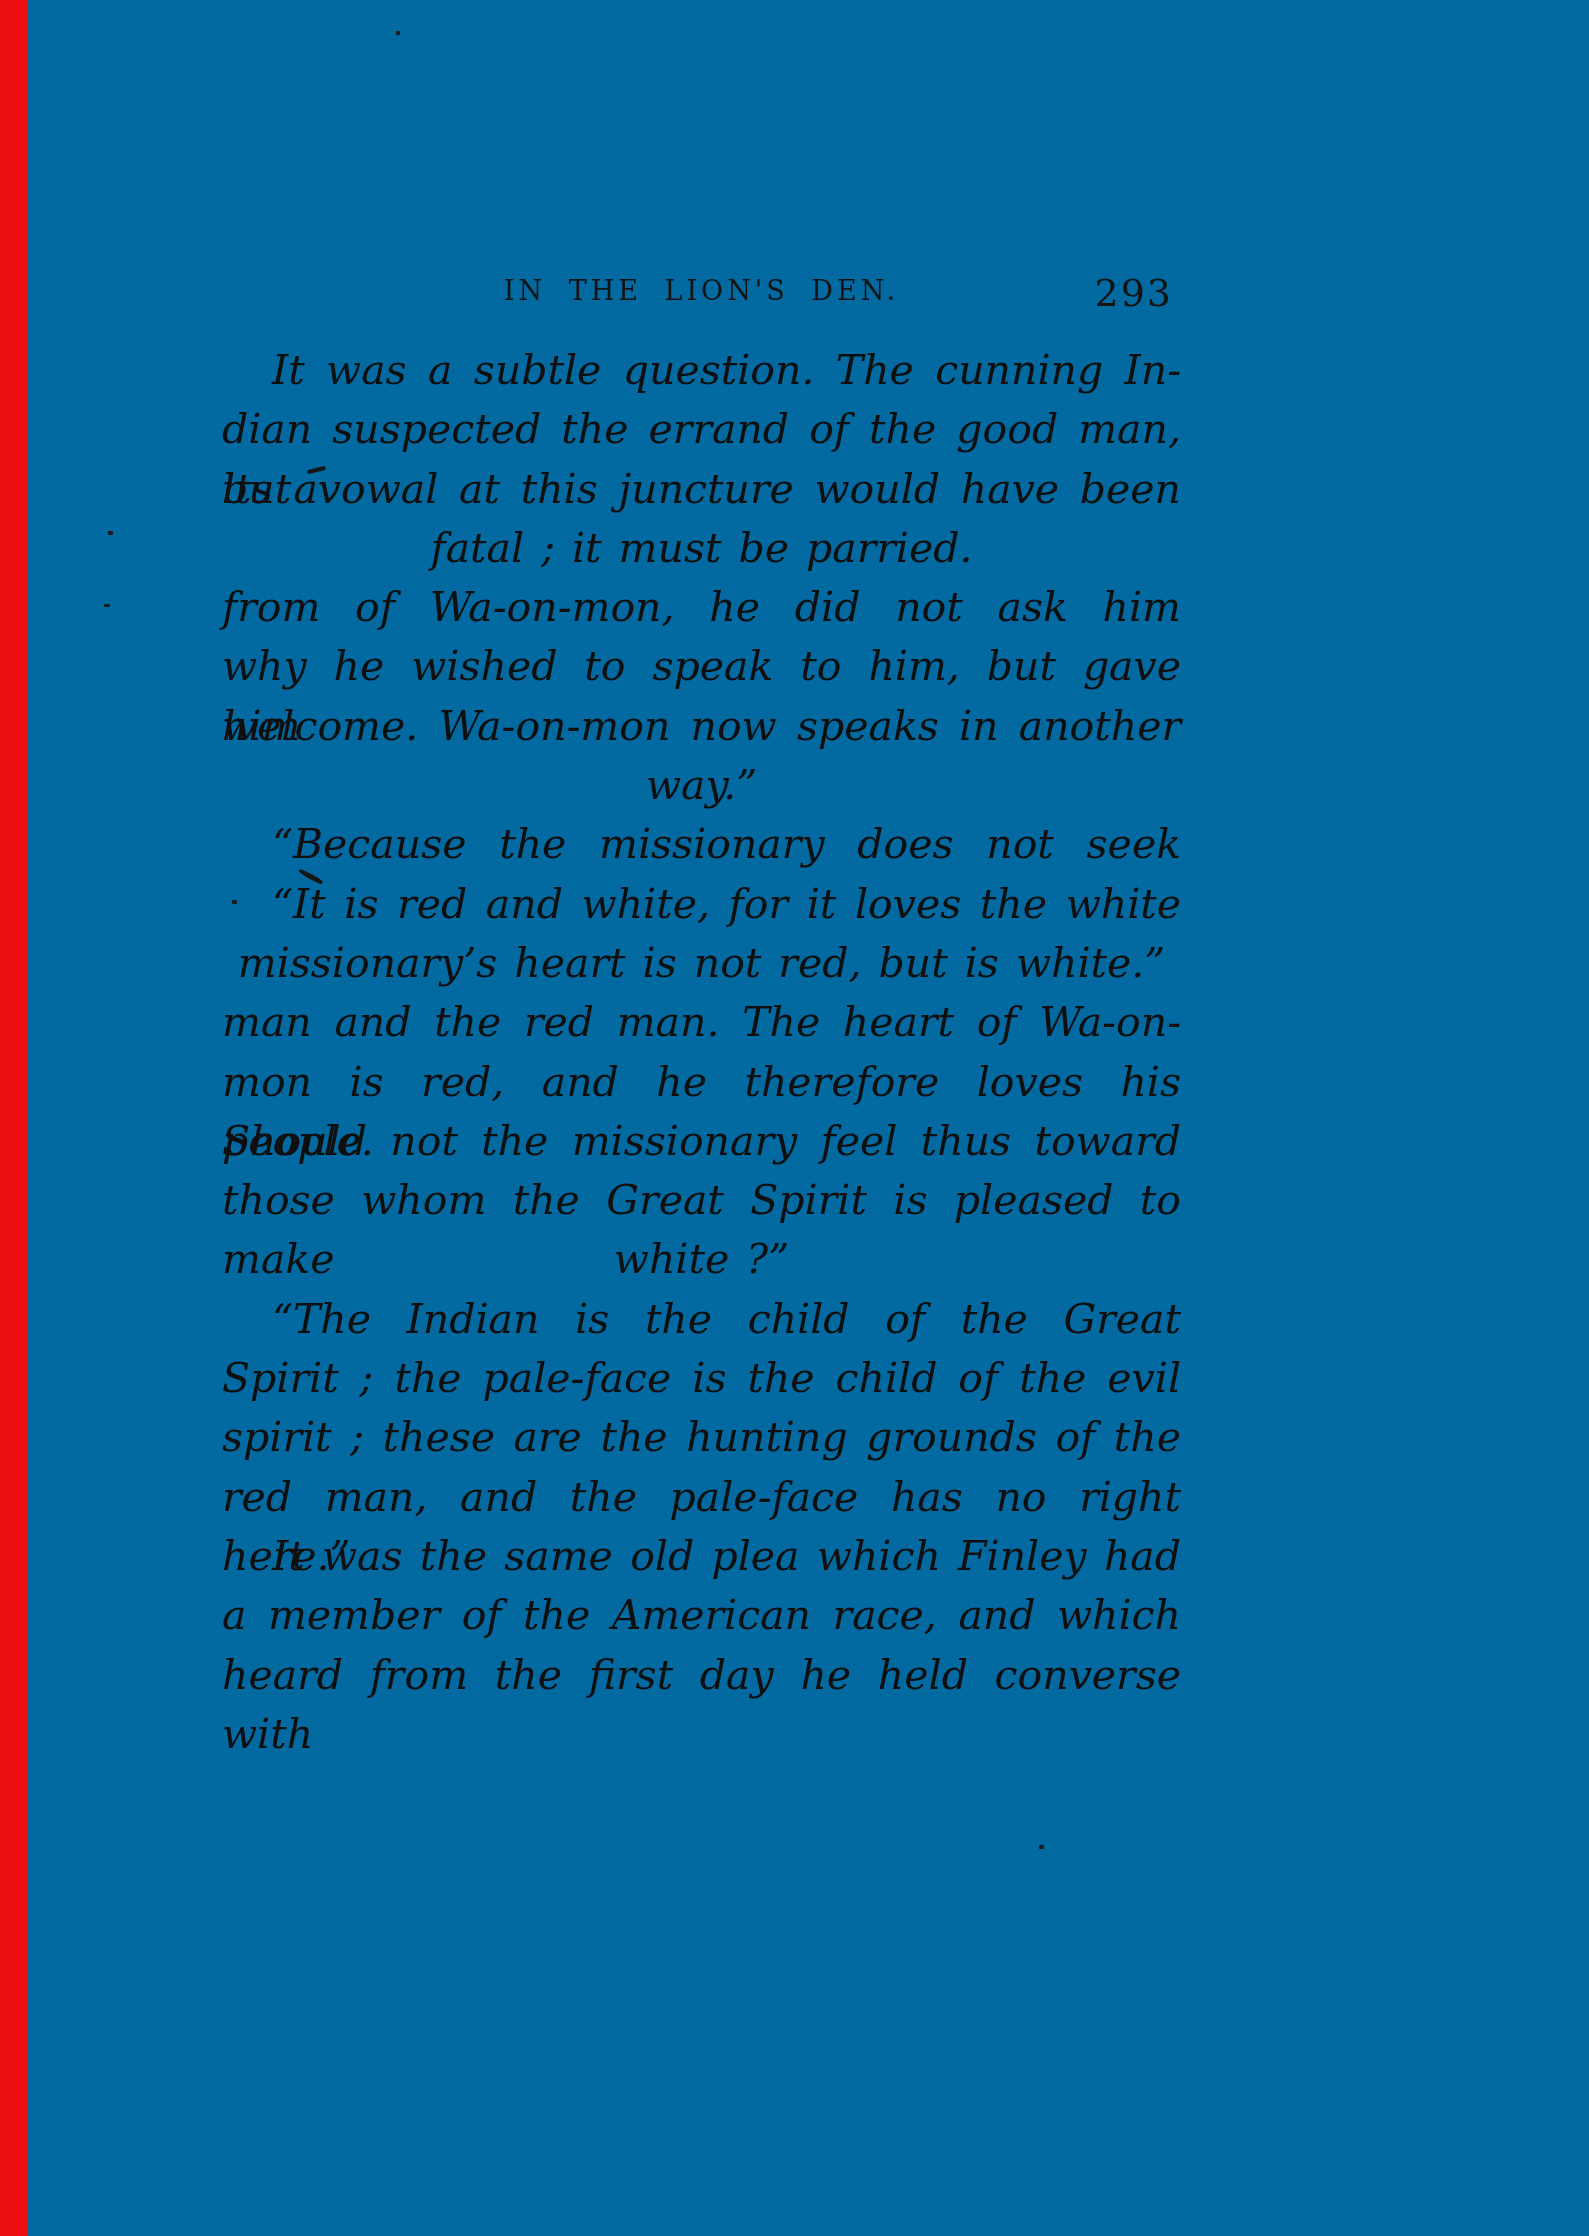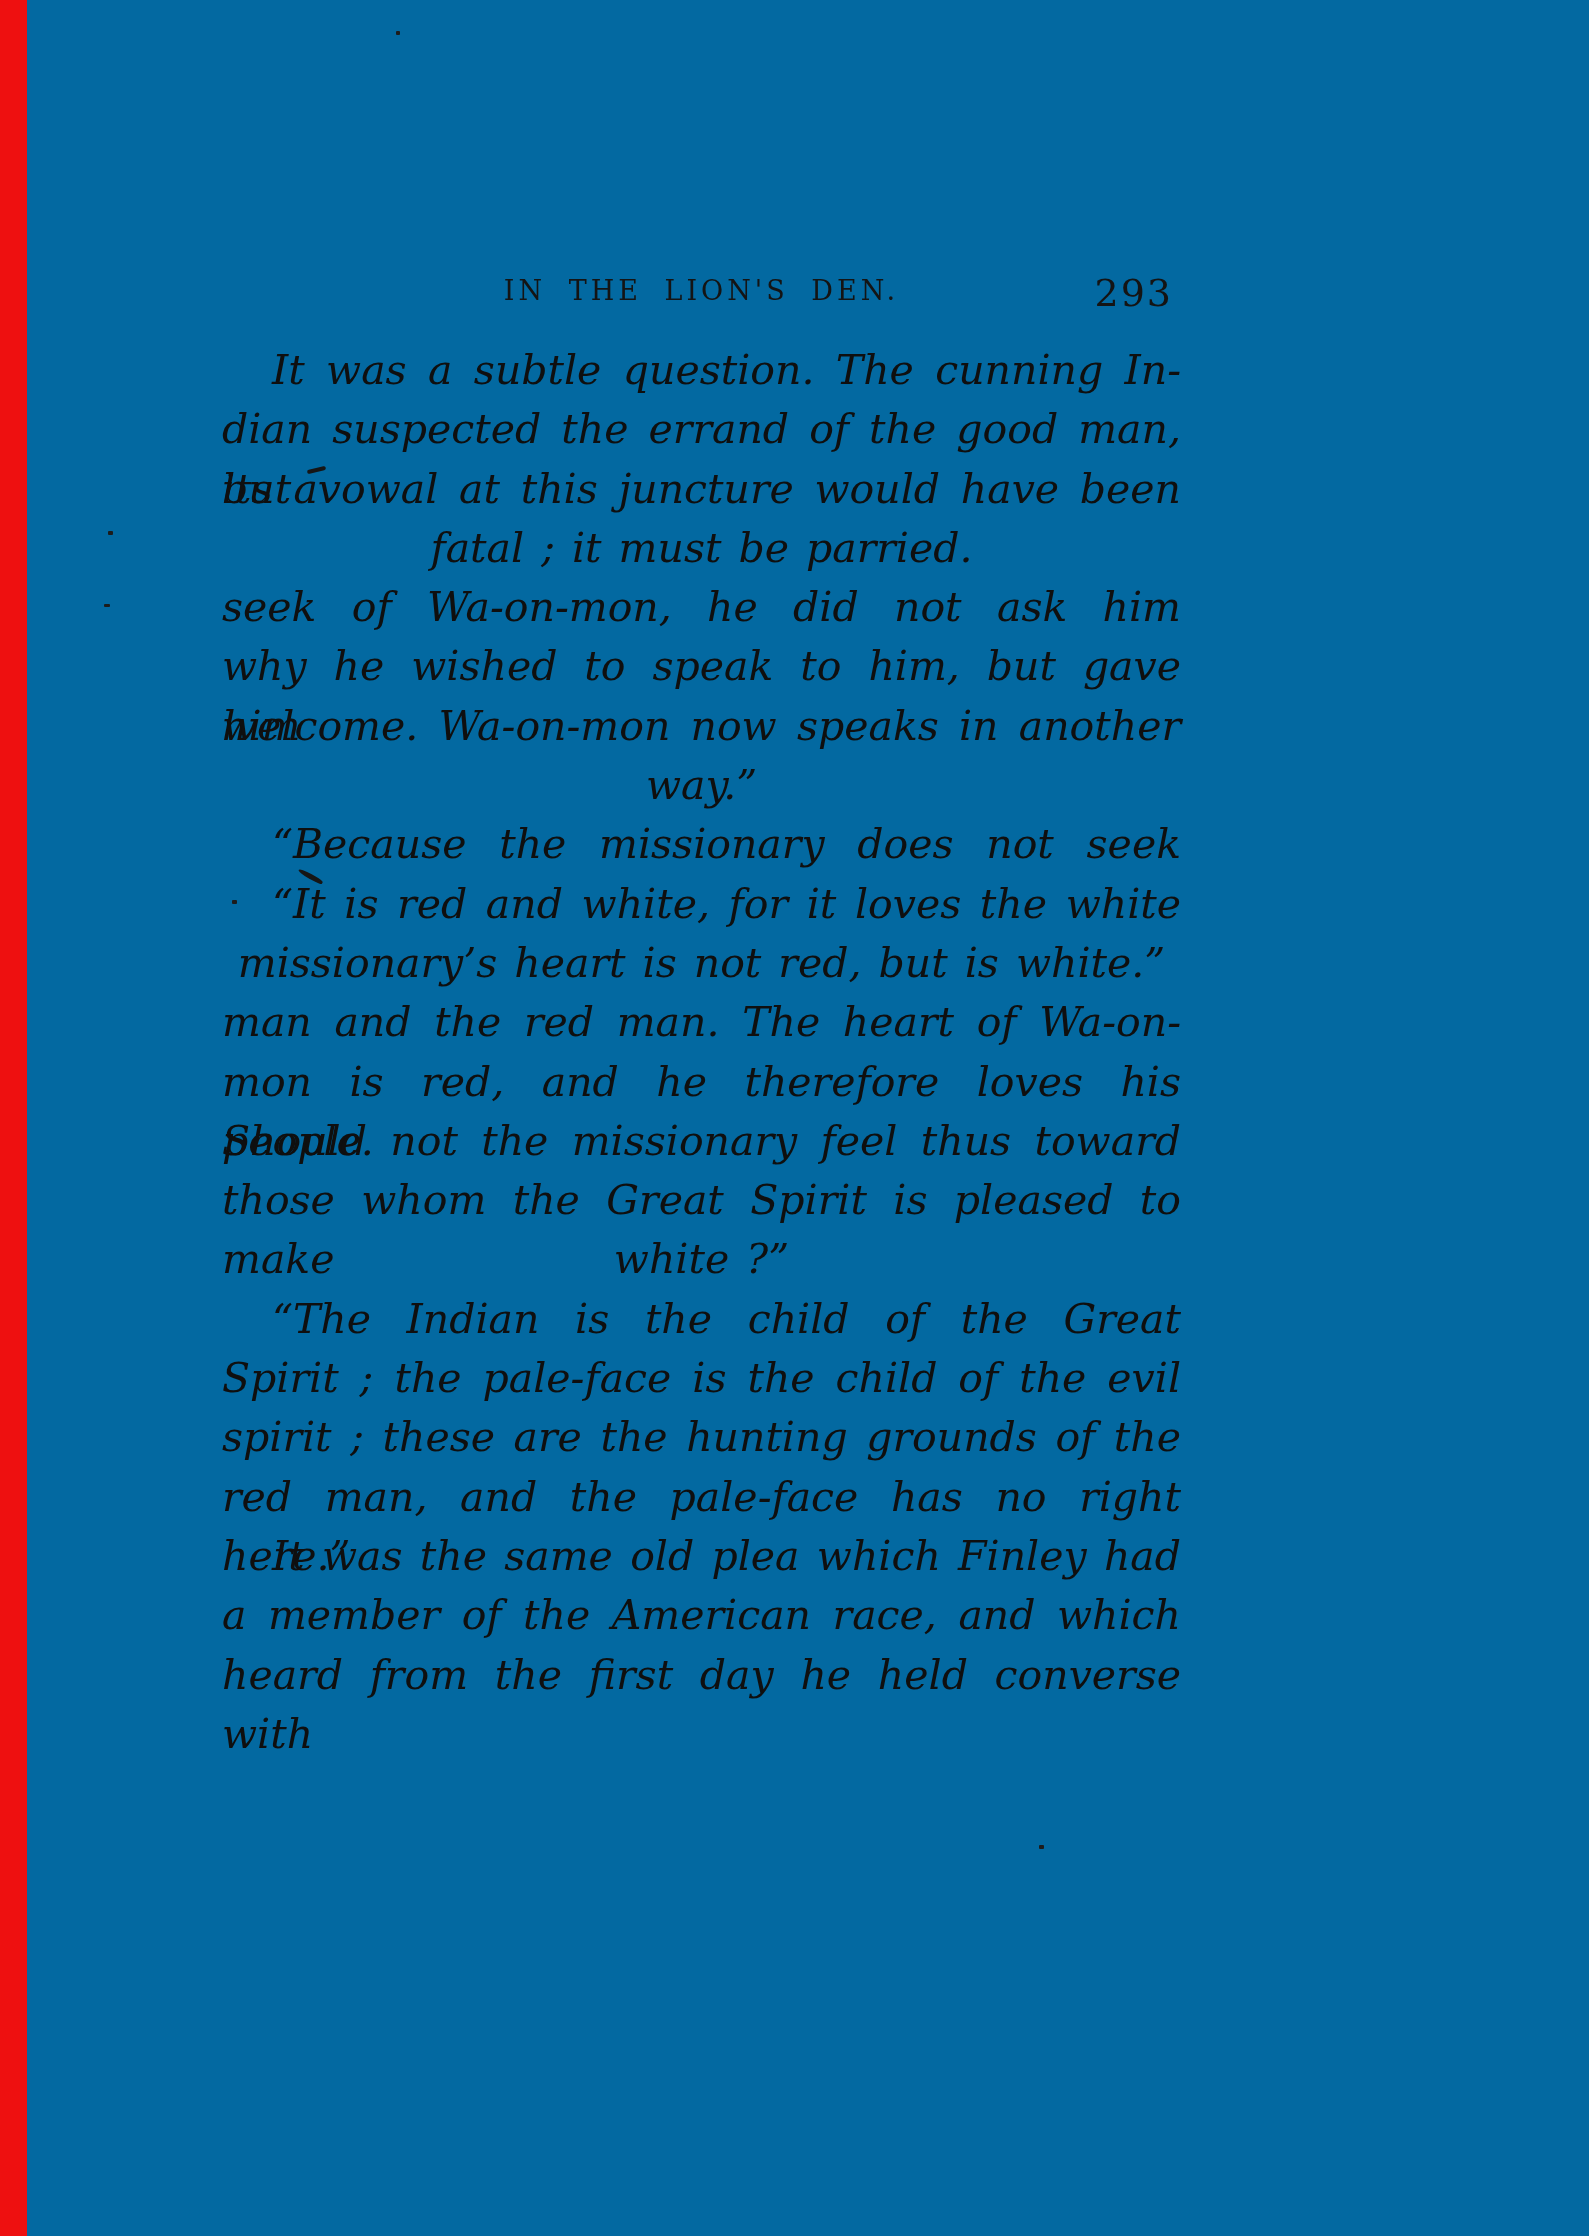--- a/index.html
+++ b/index.html
@@ -64,21 +64,21 @@
   <div class="running-header">
     <div class="header-title">IN THE LION'S DEN.</div>
     <div class="header-page-number">293</div>
   </div>
 
   <div class="text-block">
     <div class="tl fl">It was a subtle question.  The cunning In-</div>
     <div class="tl jl">dian suspected the errand of the good man, but</div>
     <div class="tl jl">its avowal at this juncture would have been</div>
     <div class="tl ll">fatal ; it must be parried.</div>
-    <div class="tl jl">seek of Wa-on-mon, he did not ask him</div>
+    <div class="tl jl">from of Wa-on-mon, he did not ask him</div>
     <div class="tl jl">why he wished to speak to him, but gave him</div>
     <div class="tl jl">welcome.  Wa-on-mon now speaks in another</div>
     <div class="tl ll">way.”</div>
     <div class="tl fl">“Because the missionary does not seek</div>
     <div class="tl fl">“It is red and white, for it loves the white</div>
     <div class="tl ll">missionary’s heart is not red, but is white.”</div>
     <div class="tl jl">man and the red man.  The heart of Wa-on-</div>
     <div class="tl jl">mon is red, and he therefore loves his people.</div>
     <div class="tl jl">Should not the missionary feel thus toward</div>
     <div class="tl jl">those whom the Great Spirit is pleased to make</div>

